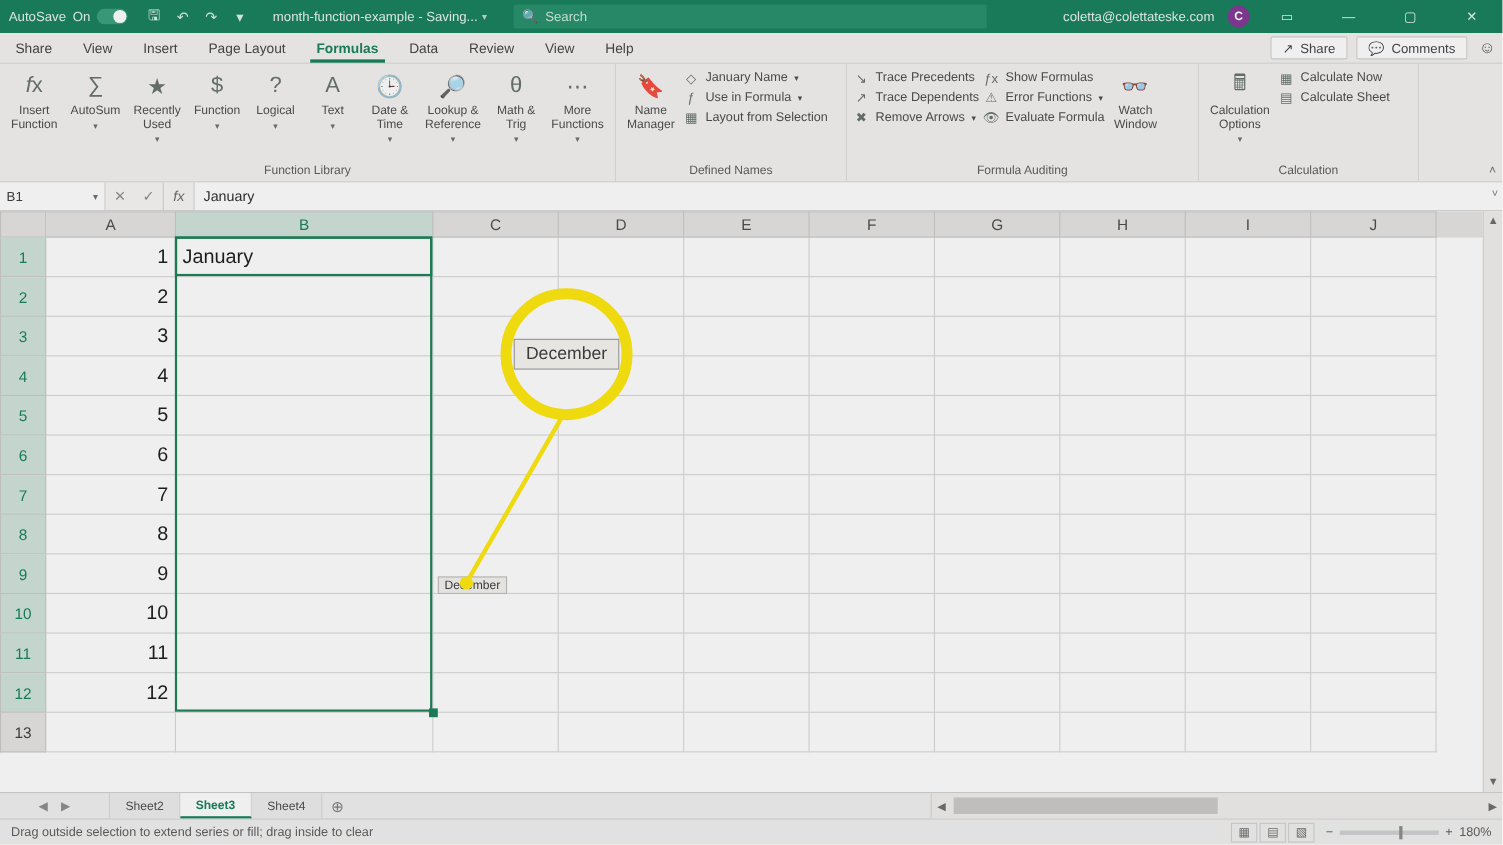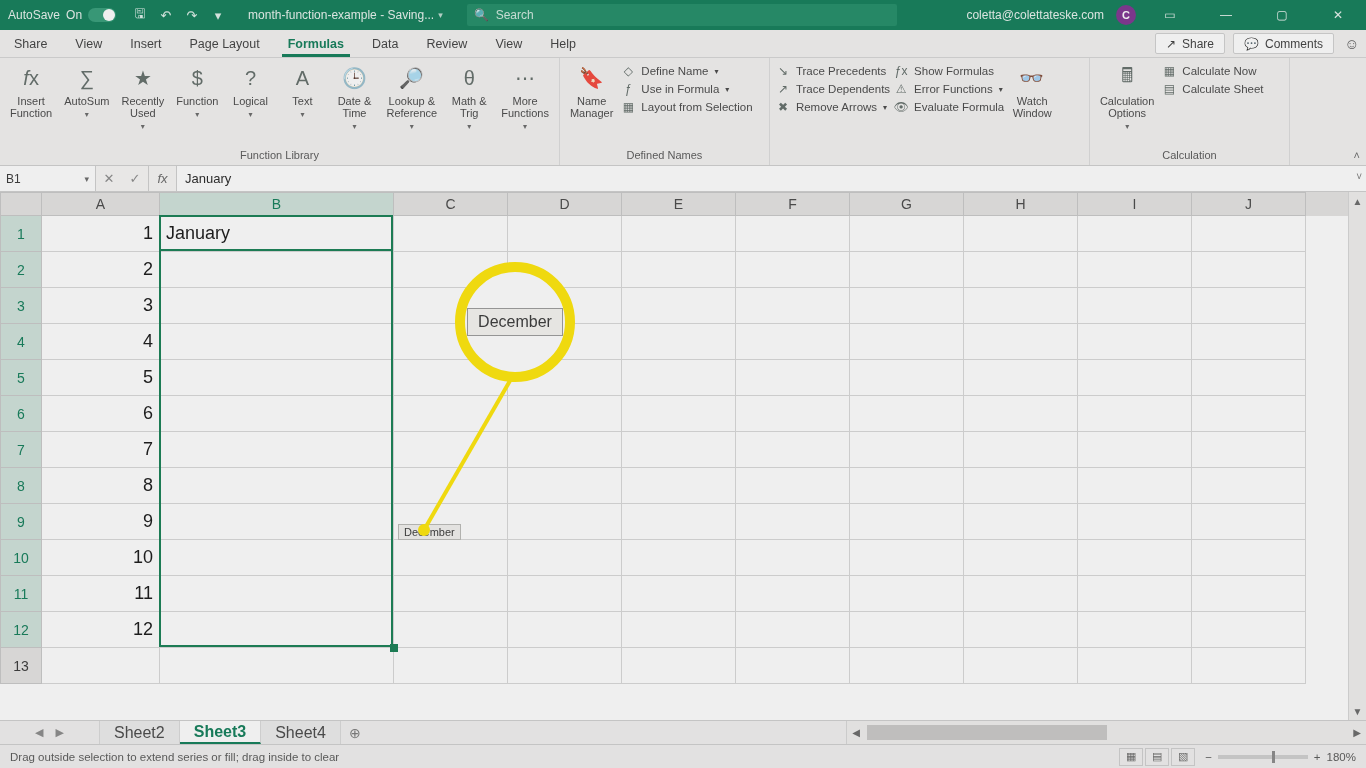--- a/index.html
+++ b/index.html
@@ -79,21 +79,21 @@
 
 
 .vtrack { position: absolute; top: 192px; right: 0; width: 18px; bottom: 48px; background: #efeeed; border-left: 1px solid #d6d6d6; }
 .vup, .vdown { position: absolute; left: 0; right: 0; height: 18px; display: flex; align-items: center; justify-content: center; font-size: 10px; color: #666; }
 .vup { top: 0; } .vdown { bottom: 0; }
 
 
 .bottom { position: absolute; left: 0; right: 0; bottom: 0; height: 48px; }
 .sheetbar { height: 24px; background: #f1f0ef; border-top: 1px solid #cfcfcf; display: flex; align-items: stretch; }
 .sheetnav { width: 100px; display: flex; align-items: center; justify-content: center; gap: 12px; color: #888; font-size: 11px; border-right: 1px solid #d9d9d9; }
-.sheettab { padding: 0 14px; display: flex; align-items: center; border-right: 1px solid #d9d9d9; font-size: 16px; color: #444; background: #ececec; }
+.sheettab { padding: 0 14px; display: flex; align-items: center; border-right: 1px solid #d9d9d9; font-size: 11px; color: #444; background: #ececec; }
 .sheettab.active { background: #fff; font-weight: 600; color: #0b7a55; border-bottom: 2px solid #0b7a55; }
 .addsheet { width: 28px; display: flex; align-items: center; justify-content: center; color: #777; font-size: 14px; }
 .hscroll { margin-left: auto; width: 520px; background: #efeeed; border-left: 1px solid #d6d6d6; position: relative; }
 .hscroll .hl, .hscroll .hr { position: absolute; top: 0; bottom: 0; width: 18px; display: flex; align-items: center; justify-content: center; font-size: 10px; color: #666; }
 .hscroll .hl { left: 0; } .hscroll .hr { right: 0; }
 .hscroll .thumb { position: absolute; top: 4px; bottom: 4px; left: 20px; width: 240px; background: #c9c8c7; }
 
 .statusbar { height: 24px; background: #f1f0ef; border-top: 1px solid #cfcfcf; display: flex; align-items: center; font-size: 11.5px; color: #555; }
 .statusbar .msg { padding: 0 10px; }
 .statusbar .sp2 { flex: 1; }
@@ -227,21 +227,21 @@
   <div class="rgroup" style="flex:0 0 210px">
     <div class="top">
       <div class="bigbtn">
           <span class="bic">🔖</span>
           <span class="txt">Name
 Manager</span>
         </div>
       <div class="smallcol">
         <div class="smallrow">
             <span class="sic">◇</span>
-            <span>Define Name</span>
+            <span>January Name</span>
             <span class="dd" style="font-size:8px">▾</span>
           </div>
         <div class="smallrow">
             <span class="sic">ƒ</span>
             <span>Use in Formula</span>
             <span class="dd" style="font-size:8px">▾</span>
           </div>
         <div class="smallrow">
             <span class="sic">▦</span>
             <span>Layout from Selection</span>
@@ -282,20 +282,21 @@
             <span class="sic">👁</span>
             <span>Evaluate Formula</span>
           </div>
       </div>
       <div class="bigbtn">
           <span class="bic">👓</span>
           <span class="txt">Watch
 Window</span>
         </div>
     </div>
+    <div class="lbl">Formula Auditing</div>
   </div>
 
   <div class="rgroup" style="flex:0 0 200px">
     <div class="top">
       <div class="bigbtn">
           <span class="bic">🖩</span>
           <span class="txt">Calculation
 Options</span>
           <span class="dd">▾</span>
         </div>

